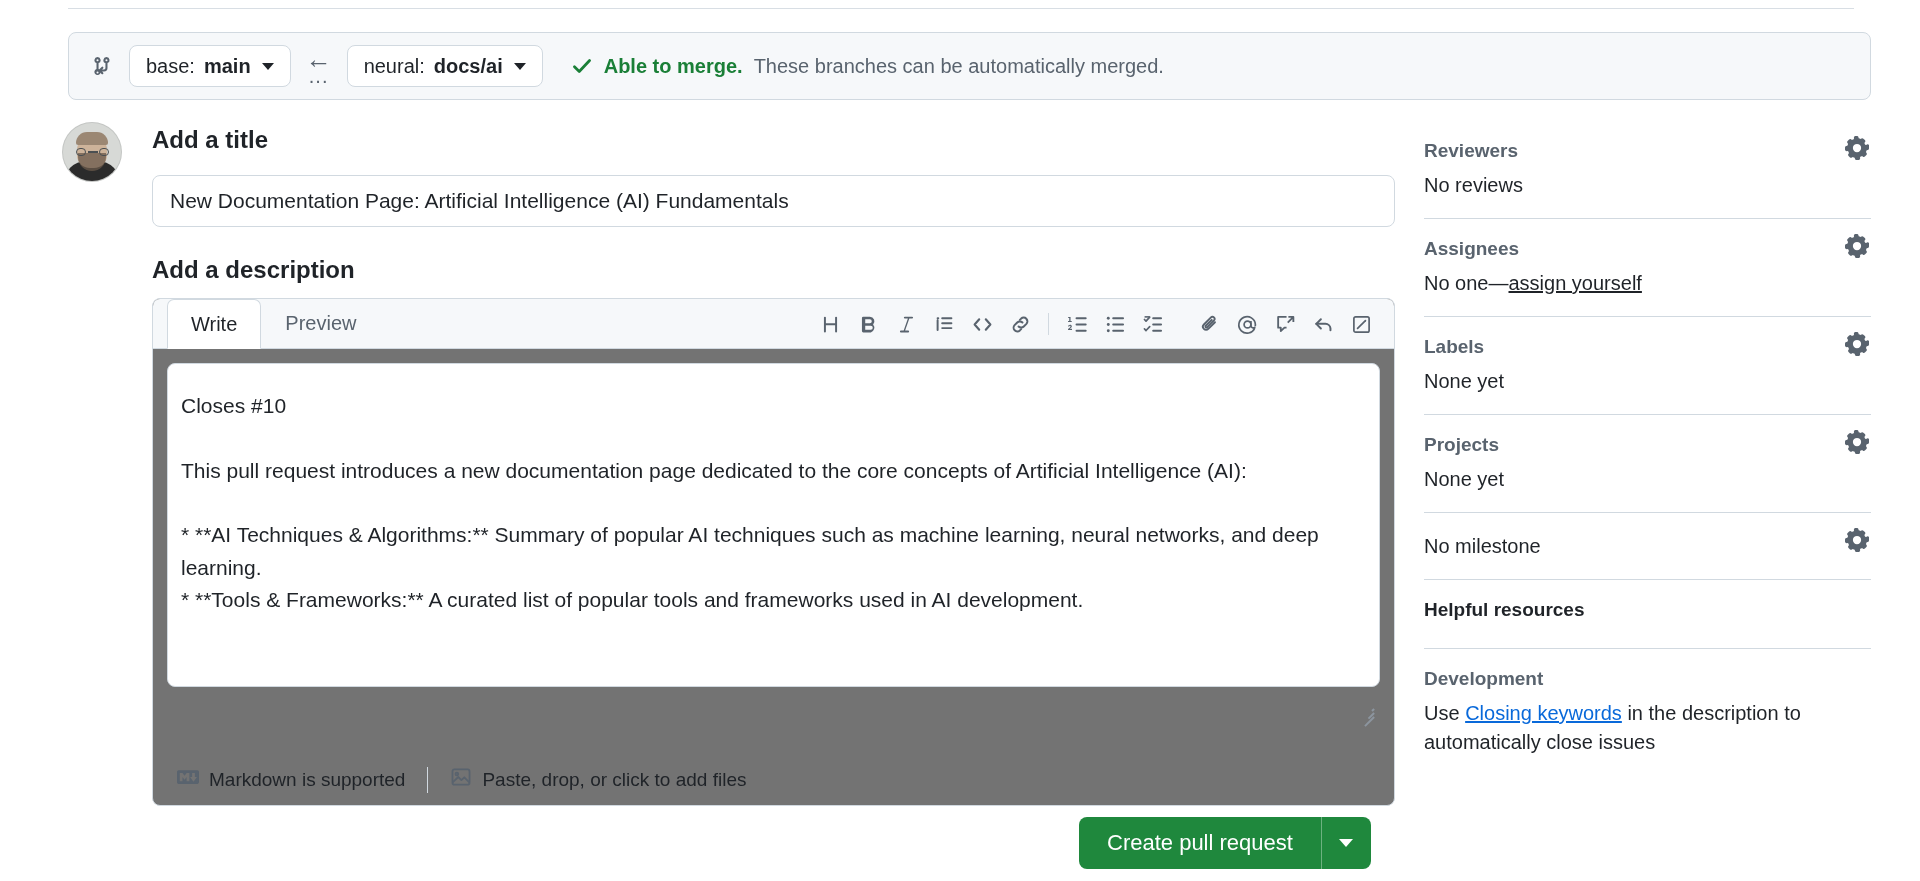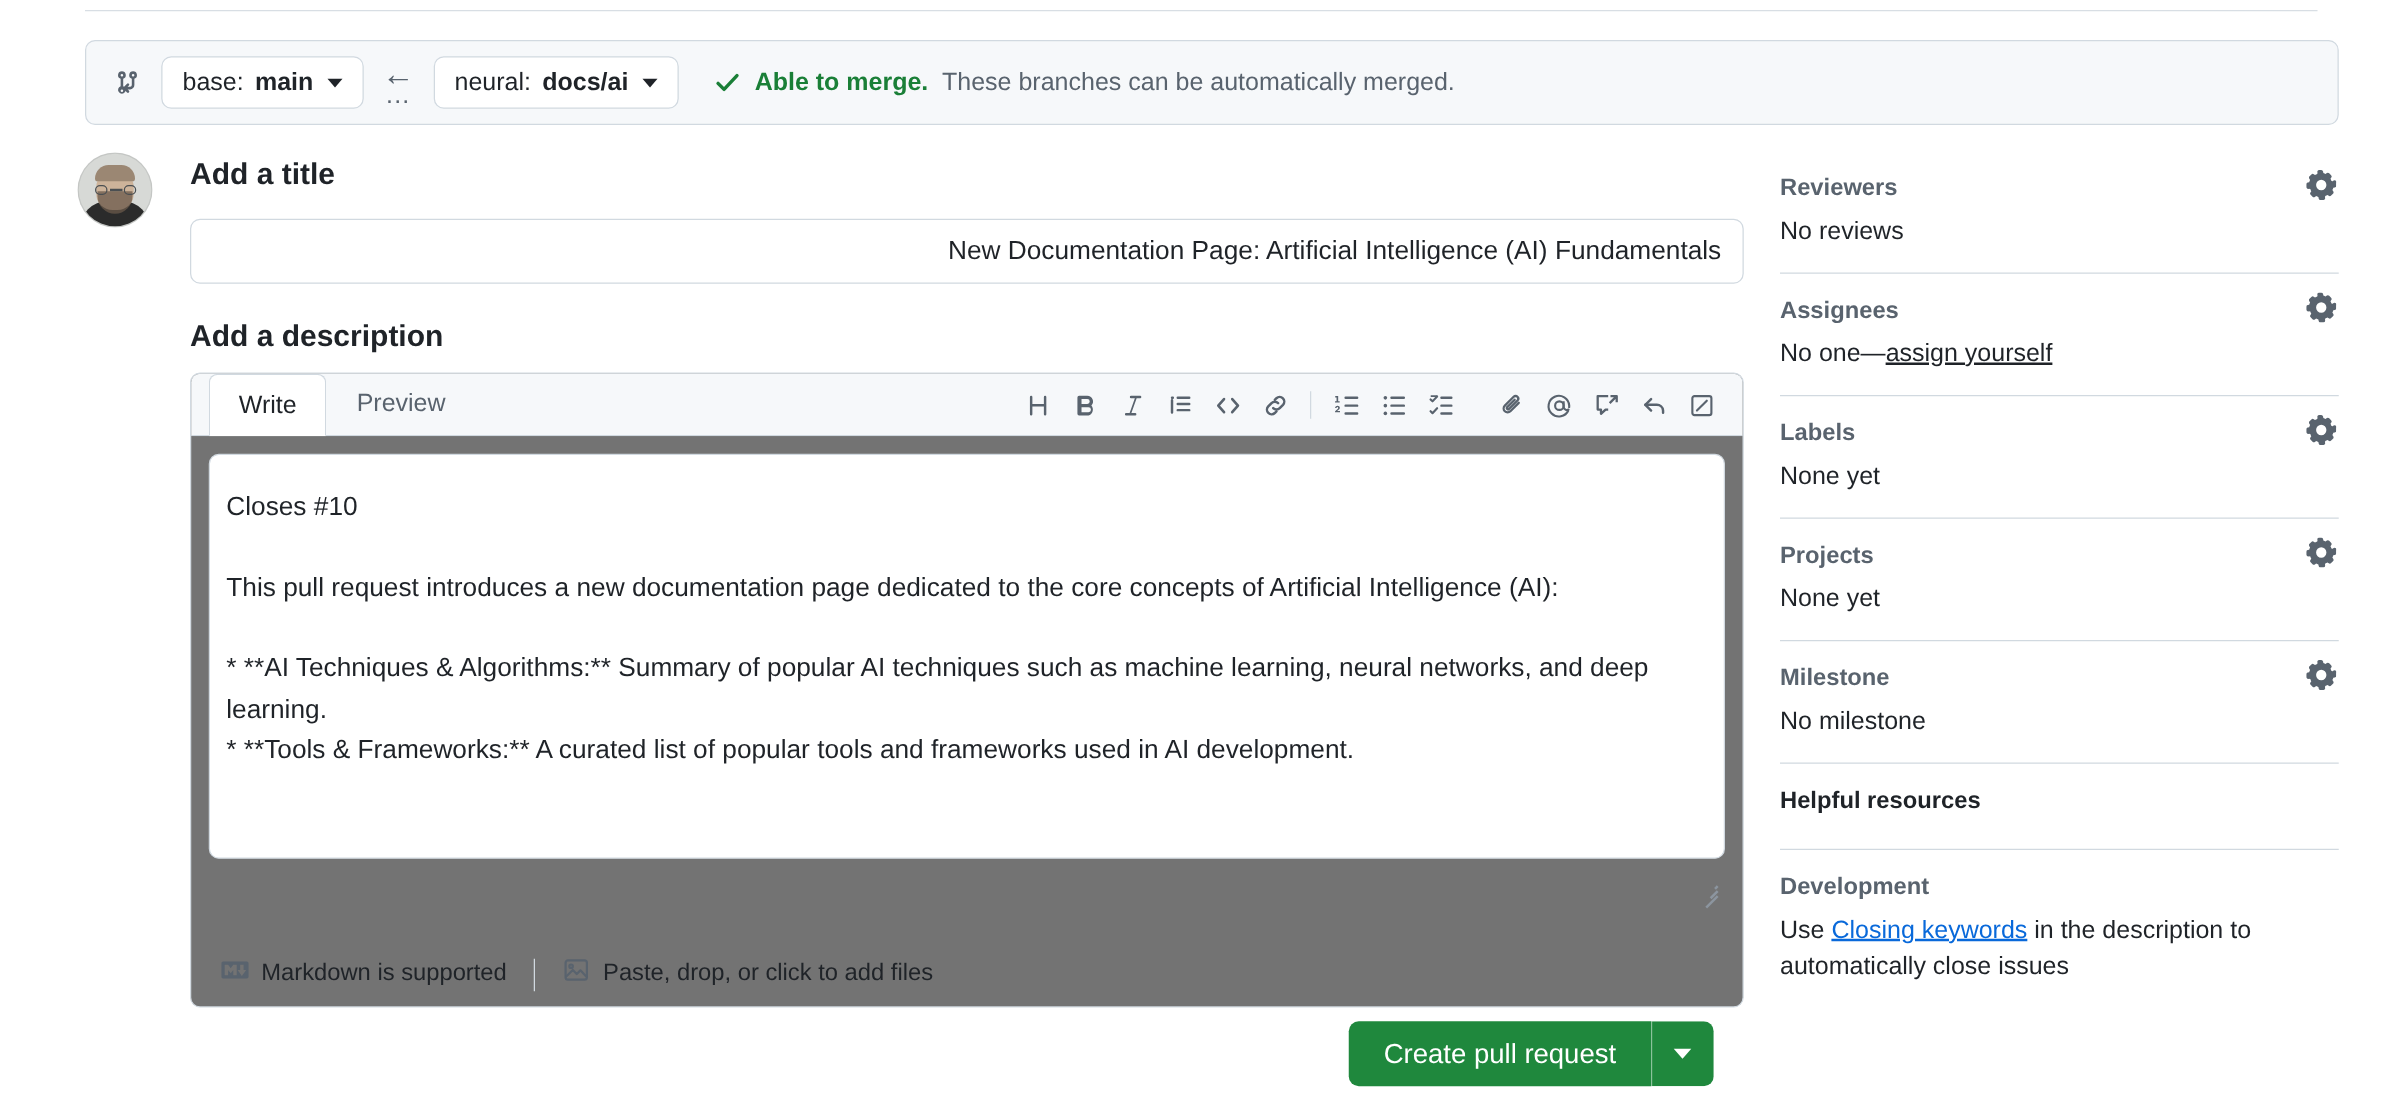--- a/index.html
+++ b/index.html
@@ -107,21 +107,20 @@
   .title-input {
     position: absolute; left: 152px; top: 175px;
     width: 1243px; height: 52px;
     background: #ffffff;
     border: 1px solid #d1d9e0;
     border-radius: 8px;
     padding: 0 17px;
     font-family: "Liberation Sans", sans-serif;
     font-size: 21px; color: #1f2328;
     outline: none;
-    text-align: right;
   }
 
   
   .comment-box {
     position: absolute; left: 152px; top: 298px;
     width: 1243px; height: 508px;
     background: #737373;
     border: 1px solid #d1d9e0;
     border-radius: 8px;
   }
@@ -486,21 +485,20 @@
       <div class="sb-title">Projects</div>
       <div class="sb-value">None yet</div>
       <span class="gear">
         <svg viewBox="0 0 16 16" fill="currentColor">
             <path d="M8 0a1 1 0 0 1 .98.8l.15.77a6.1 6.1 0 0 1 1.2.5l.65-.44a1 1 0 0 1 1.27.12l.99.99a1 1 0 0 1 .12 1.27l-.44.65c.2.38.37.78.5 1.2l.77.15A1 1 0 0 1 16 7v1.4a1 1 0 0 1-.8.98l-.77.15c-.13.42-.3.82-.5 1.2l.44.65a1 1 0 0 1-.12 1.27l-.99.99a1 1 0 0 1-1.27.12l-.65-.44c-.38.2-.78.37-1.2.5l-.15.77A1 1 0 0 1 9 16H7.6a1 1 0 0 1-.98-.8l-.15-.77a6.1 6.1 0 0 1-1.2-.5l-.65.44a1 1 0 0 1-1.27-.12l-.99-.99a1 1 0 0 1-.12-1.27l.44-.65a6.1 6.1 0 0 1-.5-1.2l-.77-.15A1 1 0 0 1 0 9V7.6a1 1 0 0 1 .8-.98l.77-.15c.13-.42.3-.82.5-1.2l-.44-.65a1 1 0 0 1 .12-1.27l.99-.99a1 1 0 0 1 1.27-.12l.65.44c.38-.2.78-.37 1.2-.5l.15-.77A1 1 0 0 1 7 0Zm0 5.25a2.75 2.75 0 1 0 0 5.5 2.75 2.75 0 0 0 0-5.5Z"></path>
           </svg>
       </span>
     </div>
 
     <div class="sb-block">
-      <div class="sb-title">Milestone</div>
       <div class="sb-value">No milestone</div>
       <span class="gear">
         <svg viewBox="0 0 16 16" fill="currentColor">
             <path d="M8 0a1 1 0 0 1 .98.8l.15.77a6.1 6.1 0 0 1 1.2.5l.65-.44a1 1 0 0 1 1.27.12l.99.99a1 1 0 0 1 .12 1.27l-.44.65c.2.38.37.78.5 1.2l.77.15A1 1 0 0 1 16 7v1.4a1 1 0 0 1-.8.98l-.77.15c-.13.42-.3.82-.5 1.2l.44.65a1 1 0 0 1-.12 1.27l-.99.99a1 1 0 0 1-1.27.12l-.65-.44c-.38.2-.78.37-1.2.5l-.15.77A1 1 0 0 1 9 16H7.6a1 1 0 0 1-.98-.8l-.15-.77a6.1 6.1 0 0 1-1.2-.5l-.65.44a1 1 0 0 1-1.27-.12l-.99-.99a1 1 0 0 1-.12-1.27l.44-.65a6.1 6.1 0 0 1-.5-1.2l-.77-.15A1 1 0 0 1 0 9V7.6a1 1 0 0 1 .8-.98l.77-.15c.13-.42.3-.82.5-1.2l-.44-.65a1 1 0 0 1 .12-1.27l.99-.99a1 1 0 0 1 1.27-.12l.65.44c.38-.2.78-.37 1.2-.5l.15-.77A1 1 0 0 1 7 0Zm0 5.25a2.75 2.75 0 1 0 0 5.5 2.75 2.75 0 0 0 0-5.5Z"></path>
           </svg>
       </span>
     </div>
 
     <div class="sb-block">
       <div class="sb-title dark">Helpful resources</div>

